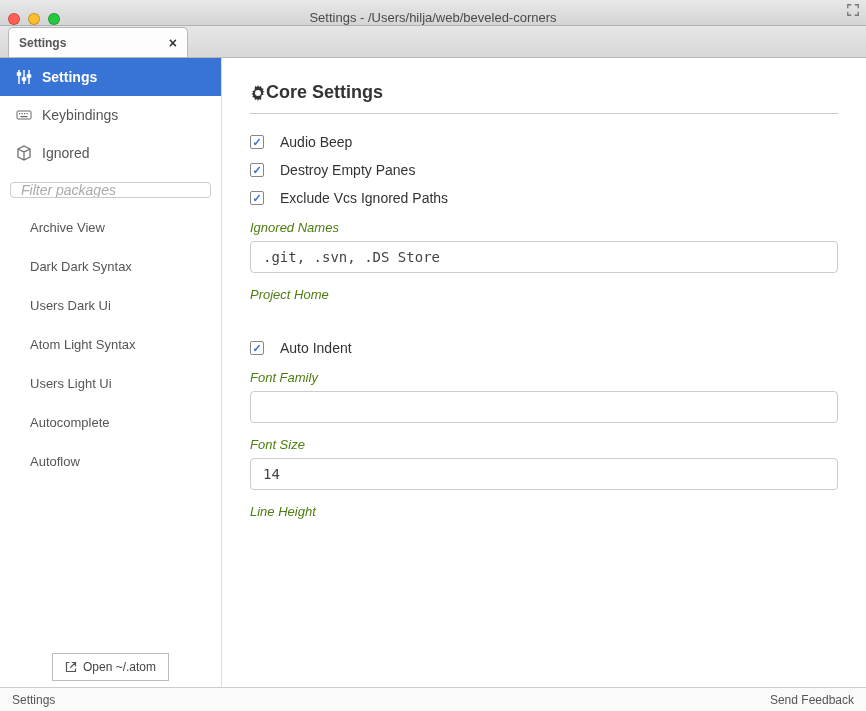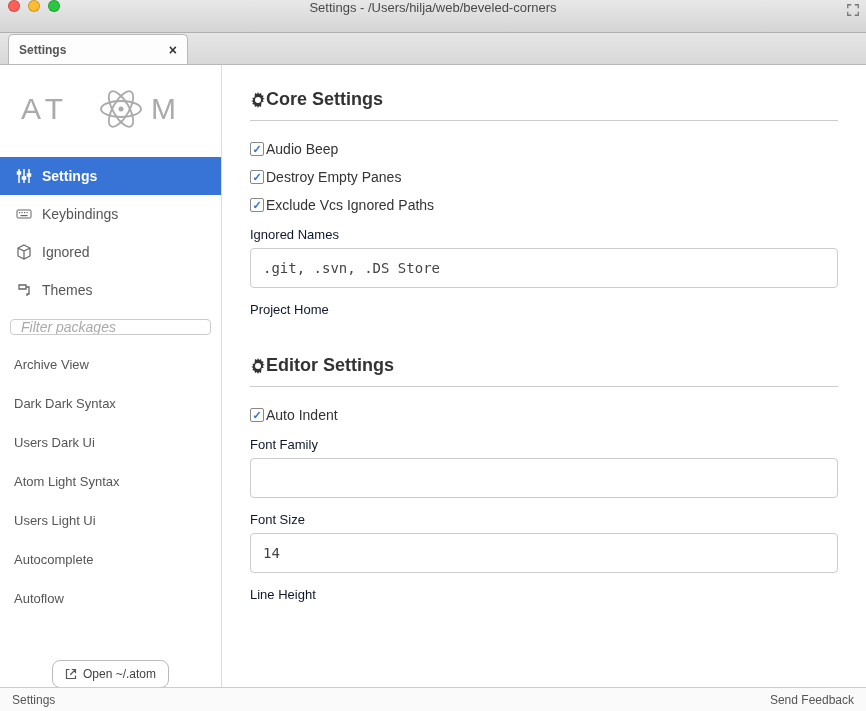--- a/index.html
+++ b/index.html
@@ -9,25 +9,25 @@
   color: #444;
   background: #fff;
   width: 866px;
   height: 711px;
   overflow: hidden;
   position: relative;
 }
 
 
 .titlebar {
-  height: 33px;
+  height: 26px;
   background: linear-gradient(#e8e8e8, #d4d4d4);
   border-bottom: 1px solid #b0b0b0;
   display: flex;
-  align-items: flex-start;
+  align-items: flex-end;
   position: relative;
 }
 .traffic-lights {
   display: flex;
   gap: 8px;
   padding-left: 8px;
   position: absolute;
   left: 0;
 }
 .traffic-light {
@@ -134,36 +134,37 @@
   border-radius: 4px;
   padding: 0 10px;
   font-size: 14px;
   font-family: inherit;
   color: #555;
 }
 .filter-input::placeholder { color: #aaa; font-style: italic; }
 .package-list {
   overflow-y: auto;
   flex: 1;
+  margin-left: 16px;
 }
 .package-item {
   padding: 12px 14px;
   font-size: 13px;
   color: #555;
   cursor: pointer;
 }
 .open-atom-wrap {
   padding: 6px 0 10px 0;
   display: flex;
   justify-content: center;
 }
 .open-atom-btn {
   border: 1px solid #bbb;
   background: #fff;
-  border-radius: 8px;
+  border-radius: 0;
   padding: 6px 12px;
   font-size: 12px;
   display: inline-flex;
   align-items: center;
   gap: 6px;
   cursor: pointer;
   color: #444;
 }
 
 
@@ -181,21 +182,21 @@
   padding-bottom: 10px;
   border-bottom: 1px solid #ccc;
   margin-bottom: 20px;
 }
 .section-header .gear {
   width: 16px; height: 16px;
 }
 .checkbox-row {
   display: flex;
   align-items: center;
-  gap: 2px;
+  gap: 16px;
   margin-bottom: 12px;
   font-size: 14px;
   color: #333;
 }
 .checkbox {
   width: 14px; height: 14px;
   border: 1px solid #888;
   border-radius: 2px;
   display: inline-flex;
   align-items: center;
@@ -205,27 +206,28 @@
 }
 .checkbox.checked::after {
   content: "✓";
   font-size: 11px;
   color: #3874d6;
   font-weight: bold;
   line-height: 1;
 }
 .field-label {
   font-size: 13px;
-  color: #0f172a;
+  color: #4d7c0f;
   margin-top: 14px;
   margin-bottom: 6px;
+  font-style: italic;
 }
 .text-input {
   width: 100%;
-  height: 40px;
+  height: 32px;
   border: 1px solid #ccc;
   border-radius: 4px;
   padding: 0 12px;
   font-size: 14px;
   font-family: Menlo, Consolas, monospace;
   color: #444;
 }
 .section-gap { height: 32px; }
 
 
@@ -263,34 +265,20 @@
 <div class="tabbar">
   <div class="tab">
     <span>Settings</span>
     <span class="tab-close">×</span>
   </div>
 </div>
 
 <div class="main">
 
   <div class="sidebar">
-    <div class="logo-area">
-      <svg width="180" height="48" viewBox="0 0 180 48">
-        <g stroke="#aaa" stroke-width="1.8" fill="none">
-          <text x="0" y="34" font-family="Helvetica" font-size="30" font-weight="300" fill="#aaa" stroke="none" letter-spacing="6">AT</text>
-          <text x="130" y="34" font-family="Helvetica" font-size="30" font-weight="300" fill="#aaa" stroke="none" letter-spacing="6">M</text>
-          <g transform="translate(100,24)">
-            <ellipse rx="20" ry="8" transform="rotate(0)"></ellipse>
-            <ellipse rx="20" ry="8" transform="rotate(60)"></ellipse>
-            <ellipse rx="20" ry="8" transform="rotate(-60)"></ellipse>
-            <circle r="2.5" fill="#aaa" stroke="none"></circle>
-          </g>
-        </g>
-      </svg>
-    </div>
 
     <div class="nav-item active">
       <span class="nav-icon">
         <svg width="16" height="16" viewBox="0 0 16 16">
             <g stroke="currentColor" stroke-width="1.5">
               <line x1="3" y1="1" x2="3" y2="15"></line>
               <line x1="8" y1="1" x2="8" y2="15"></line>
               <line x1="13" y1="1" x2="13" y2="15"></line>
               <rect x="1.5" y="4" width="3" height="2" fill="currentColor"></rect>
               <rect x="6.5" y="9" width="3" height="2" fill="currentColor"></rect>
@@ -316,28 +304,20 @@
       <span>Keybindings</span>
     </div>
     <div class="nav-item">
       <span class="nav-icon">
         <svg width="16" height="16" viewBox="0 0 16 16">
             <path d="M8 1 L14 4 L14 12 L8 15 L2 12 L2 4 Z M2 4 L8 7 L14 4 M8 7 L8 15" stroke="#666" fill="none" stroke-width="1.2"></path>
           </svg>
       </span>
       <span>Ignored</span>
     </div>
-    <div class="nav-item">
-      <span class="nav-icon">
-        <svg width="16" height="16" viewBox="0 0 16 16">
-            <path d="M3 3 L10 3 L10 7 L3 7 Z M10 5 L13 5 L13 12 L11 12 L11 14" stroke="#666" fill="none" stroke-width="1.3"></path>
-          </svg>
-      </span>
-      <span>Themes</span>
-    </div>
 
     <div class="filter-wrap">
       <input class="filter-input" type="text" placeholder="Filter packages" style="">
     </div>
 
     <div class="package-list">
       <div class="package-item">Archive View</div>
       <div class="package-item">Dark Dark Syntax</div>
       <div class="package-item">Users Dark Ui</div>
       <div class="package-item">Atom Light Syntax</div>
@@ -379,26 +359,20 @@
     </div>
 
     <div class="field-label">Ignored Names</div>
     <input class="text-input" type="text" value=".git, .svn, .DS_Store" style="">
 
     <div class="field-label">Project Home</div>
 
     <div class="section-gap"></div>
 
     
-    <div class="section-header">
-      <svg class="gear" viewBox="0 0 16 16">
-          <path d="M8 5a3 3 0 100 6 3 3 0 000-6zM8 0l1 2 2-1 .5 2.2 2.2.5-1 2 2 1-2 1 1 2-2.2.5L11 15l-2-1-1 2-1-2-2 1-.5-2.3L2.3 12l1-2-2-1 2-1-1-2 2.2-.5L5 1l2 1z" fill="#333"></path>
-        </svg>
-      <span>Editor Settings</span>
-    </div>
 
     <div class="checkbox-row">
       <span class="checkbox checked"></span>
       <span>Auto Indent</span>
     </div>
 
     <div class="field-label">Font Family</div>
     <input class="text-input" type="text" value="" style="">
 
     <div class="field-label">Font Size</div>

